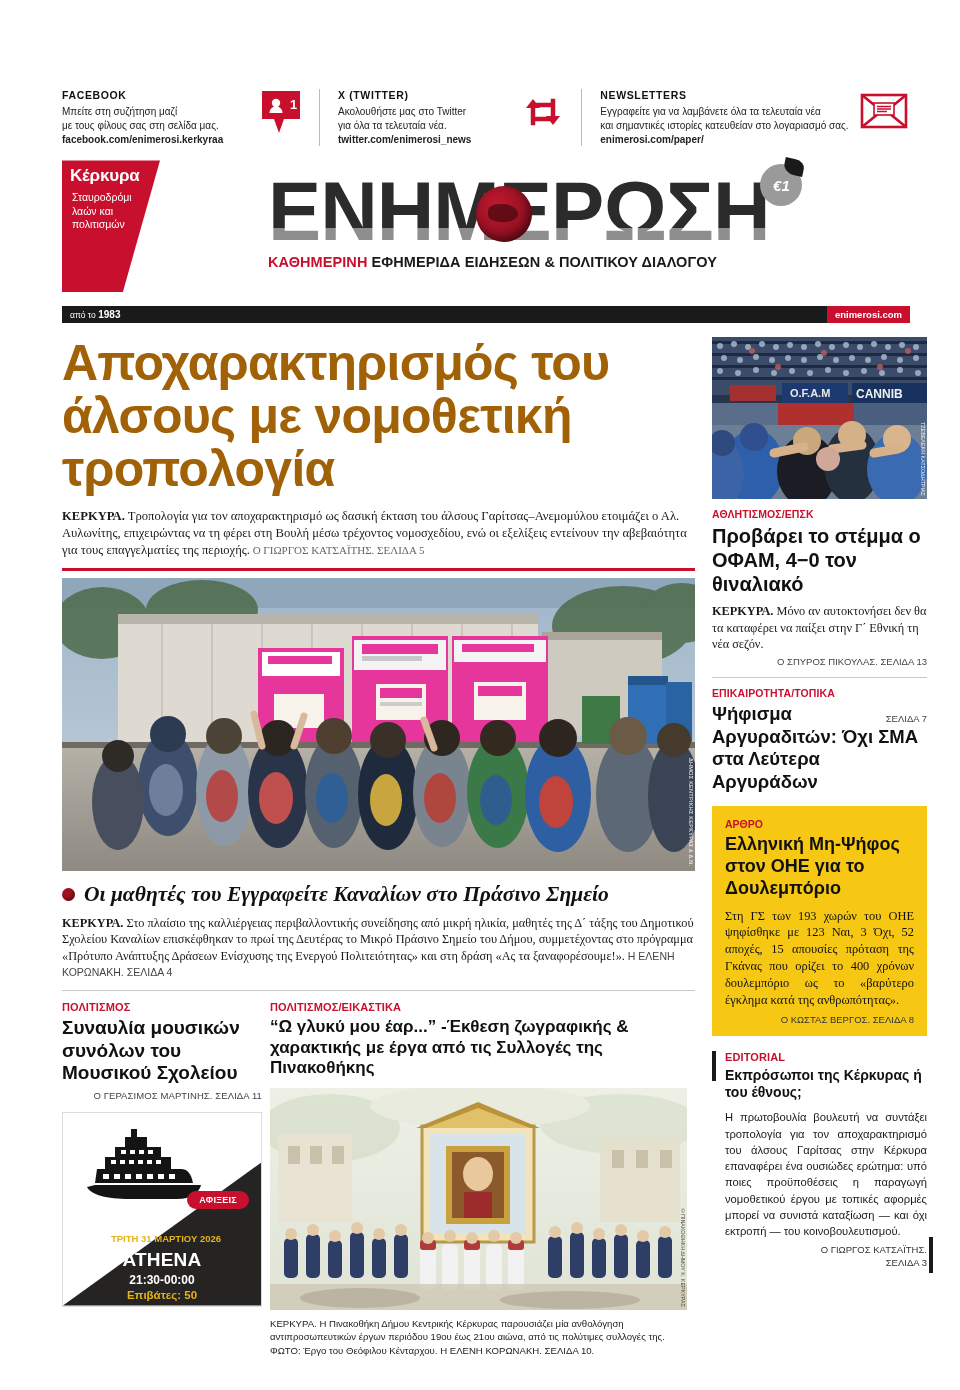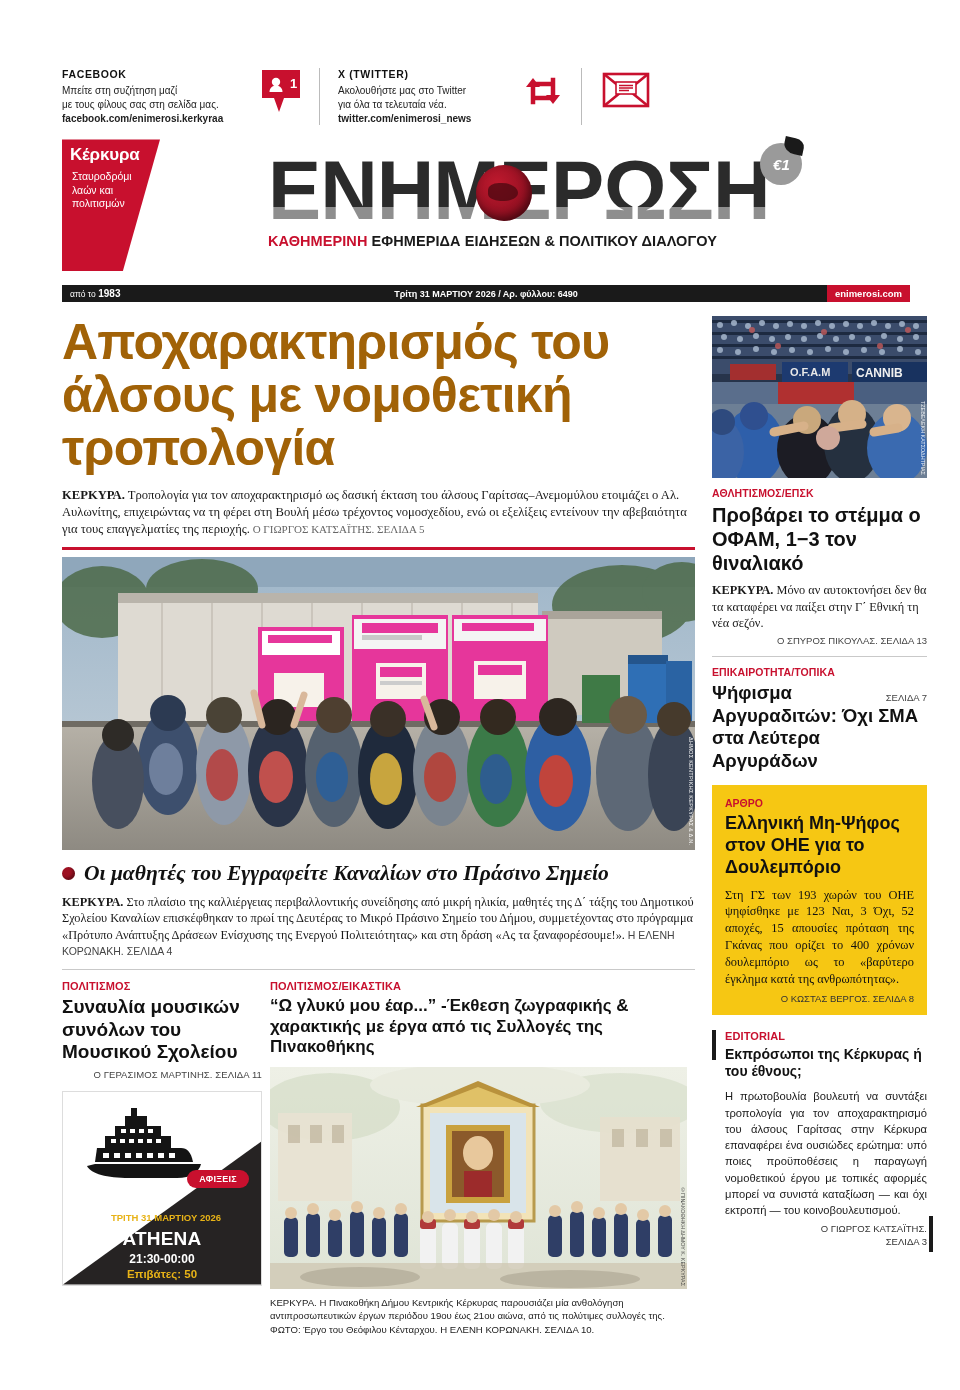--- a/index.html
+++ b/index.html
@@ -10,20 +10,21 @@
     color: #1a1a1a;
     overflow: hidden;
   }
   .page { position: relative; width: 960px; height: 1390px; padding: 0; }
 
   
   .social-bar {
     display: flex;
     padding: 68px 50px 0 62px;
     gap: 12px;
+    margin-top: 21px;
   }
   .social-block { display: flex; align-items: flex-start; }
   .social-block.fb { width: 250px; }
   .social-block.tw { width: 255px; padding-left: 18px; border-left: 1px solid #bbb; }
   .social-block.nl { width: 335px; padding-left: 18px; border-left: 1px solid #bbb; }
   .social-text { flex: 1; }
   .social-title {
     font-size: 10.5px; font-weight: 700; letter-spacing: 0.06em;
     color: #111; margin-bottom: 4px;
   }
@@ -429,20 +430,26 @@
             <path d="M13 34V16h18"></path>
             <path d="M33 12v18H15"></path>
           </g>
           <path d="M13 10l7 9h-14z" fill="#c8102e"></path>
           <path d="M33 36l-7-9h14z" fill="#c8102e"></path>
         </svg>
       </div>
     </div>
 
     <div class="social-block nl">
+      <div class="social-text">
+        <div class="social-title">NEWSLETTERS</div>
+        <div class="social-line">Εγγραφείτε για να λαμβάνετε όλα τα τελευταία νέα</div>
+        <div class="social-line">και σημαντικές ιστορίες κατευθείαν στο λογαριασμό σας.</div>
+        <div class="social-line bold">enimerosi.com/paper/</div>
+      </div>
       <div class="social-icon">
         <svg width="50" height="42" viewBox="0 0 50 42">
           <rect x="3" y="6" width="44" height="32" fill="none" stroke="#c8102e" stroke-width="2.6"></rect>
           <path d="M3 38 L25 20 L47 38" fill="none" stroke="#c8102e" stroke-width="2.6"></path>
           <path d="M3 6 L25 24 L47 6" fill="none" stroke="#c8102e" stroke-width="2.6"></path>
           <rect x="15" y="14" width="20" height="12" fill="#fff" stroke="#c8102e" stroke-width="1.6"></rect>
           <g stroke="#c8102e" stroke-width="1.5">
             <path d="M18 17.5h14M18 20h14M18 22.5h10"></path>
           </g>
         </svg>
@@ -468,21 +475,20 @@
         <span class="dark">ΕΦΗΜΕΡΙΔΑ ΕΙΔΗΣΕΩΝ &amp; ΠΟΛΙΤΙΚΟΥ ΔΙΑΛΟΓΟΥ</span>
       </div>
     </div>
   </div>
 
   <div class="date-bar">
     <div class="date-left">
       <span>από το</span>
       <b>1983</b>
     </div>
-    <div class="date-center">Τρίτη 31 ΜΑΡΤΙΟΥ 2026 / Αρ. φύλλου: 6490</div>
     <div class="date-right">enimerosi.com</div>
   </div>
 
   <div class="content">
 
     <div class="col-main">
 
       <div class="lead-head">Αποχαρακτηρισμός του άλσους με νομοθετική τροπολογία</div>
 
       <div class="lead-deck">
@@ -863,21 +869,21 @@
               <path d="M162 116 L186 112"></path>
             </g>
 
             <circle cx="116" cy="122" r="12" fill="#cfa89a"></circle>
           </g>
         </svg>
         <div class="cred-v3">ΤΖΕΒΕΛΕΚΗ ΚΑΤΣΟΔΗΤΡΙΑΣ</div>
       </div>
 
       <div class="side-kicker">ΑΘΛΗΤΙΣΜΟΣ/ΕΠΣΚ</div>
-      <div class="side-head">Προβάρει το στέμμα ο ΟΦΑΜ, 1−3 τον θιναλιακό</div>
+      <div class="side-head">Προβάρει το στέμμα ο ΟΦΑΜ, 4−0 τον θιναλιακό</div>
       <div class="side-body">
         <b>ΚΕΡΚΥΡΑ.</b><span> Μόνο αν αυτοκτονήσει δεν θα τα καταφέρει να παίξει στην Γ΄ Εθνική τη νέα σεζόν.</span>
       </div>
       <div class="side-credit">Ο ΣΠΥΡΟΣ ΠΙΚΟΥΛΑΣ. ΣΕΛΙΔΑ 13</div>
 
       <div class="side-rule"></div>
 
       <div class="side-kicker">ΕΠΙΚΑΙΡΟΤΗΤΑ/ΤΟΠΙΚΑ</div>
       <div class="side-head-2">
         <span class="pg">ΣΕΛΙΔΑ 7</span>

